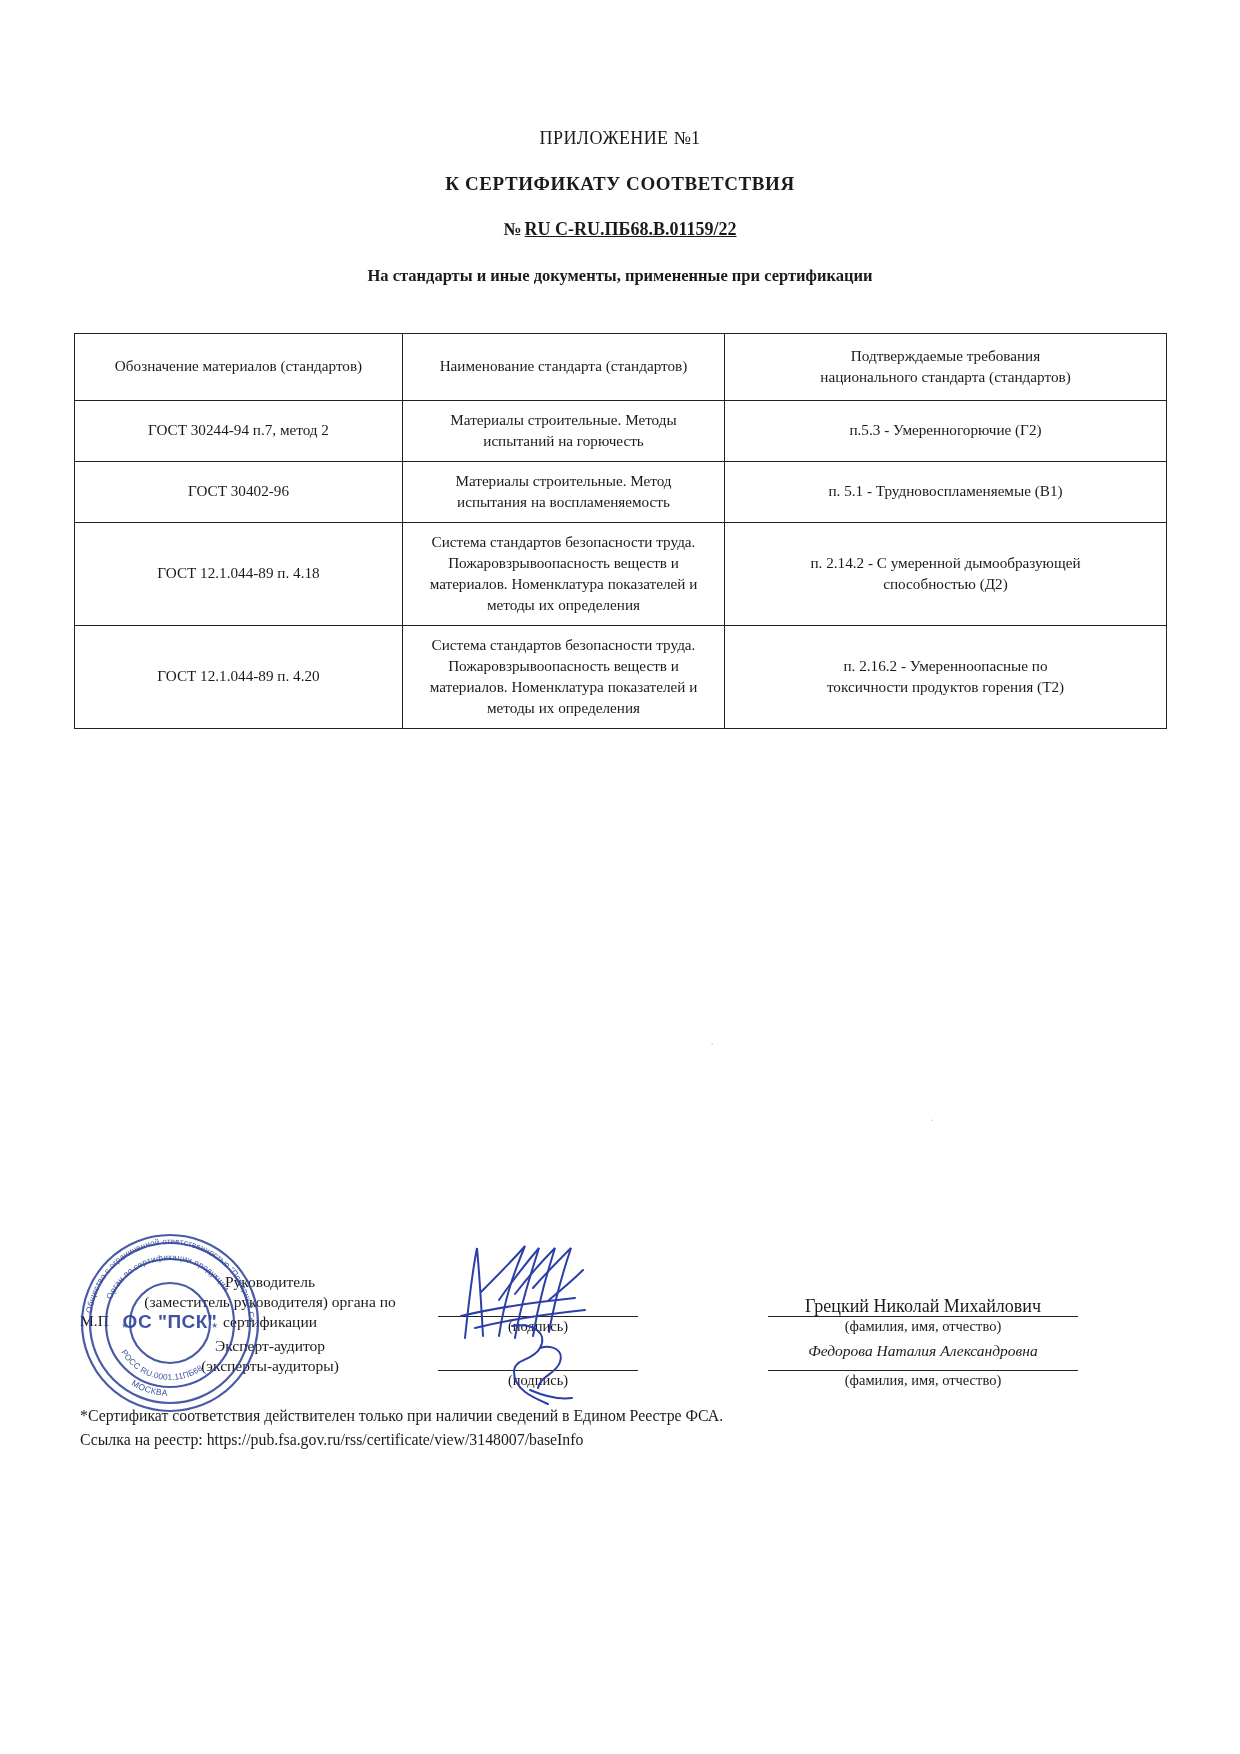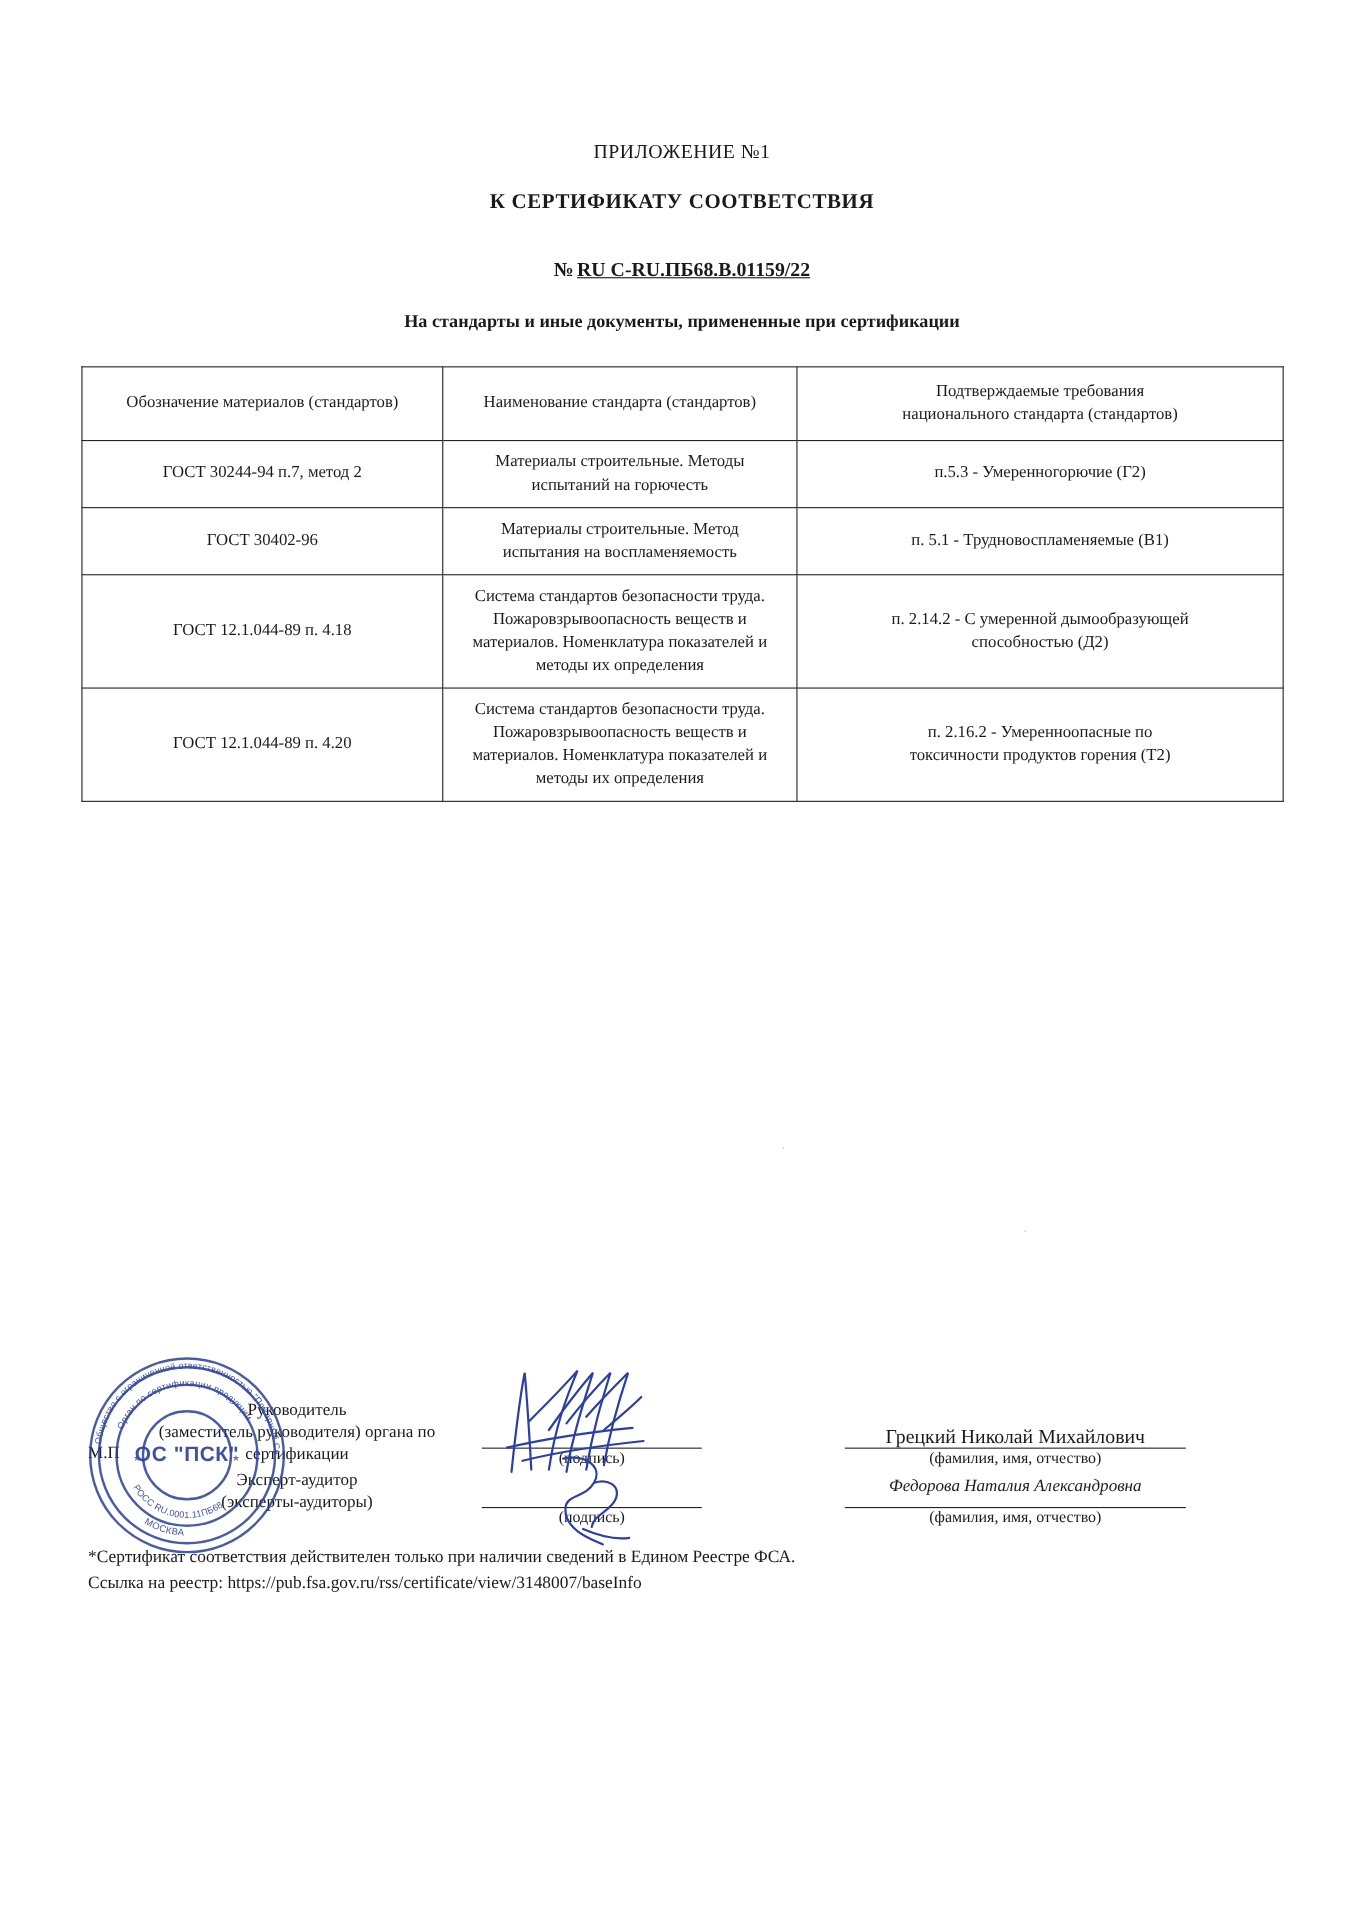--- a/index.html
+++ b/index.html
@@ -35,21 +35,21 @@
   }
   .hdr-line-2 {
     font-size: 19px;
     font-weight: bold;
     letter-spacing: 0.6px;
     margin-top: 24px;
   }
   .hdr-line-3 {
     font-size: 18px;
     font-weight: bold;
-    margin-top: 40px;
+    margin-top: 24px;
   }
   .hdr-line-3 .num-label {
     font-weight: bold;
   }
   .hdr-line-3 .num-value {
     text-decoration: underline;
     font-weight: bold;
     margin-left: 3px;
   }
   .hdr-line-4 {

